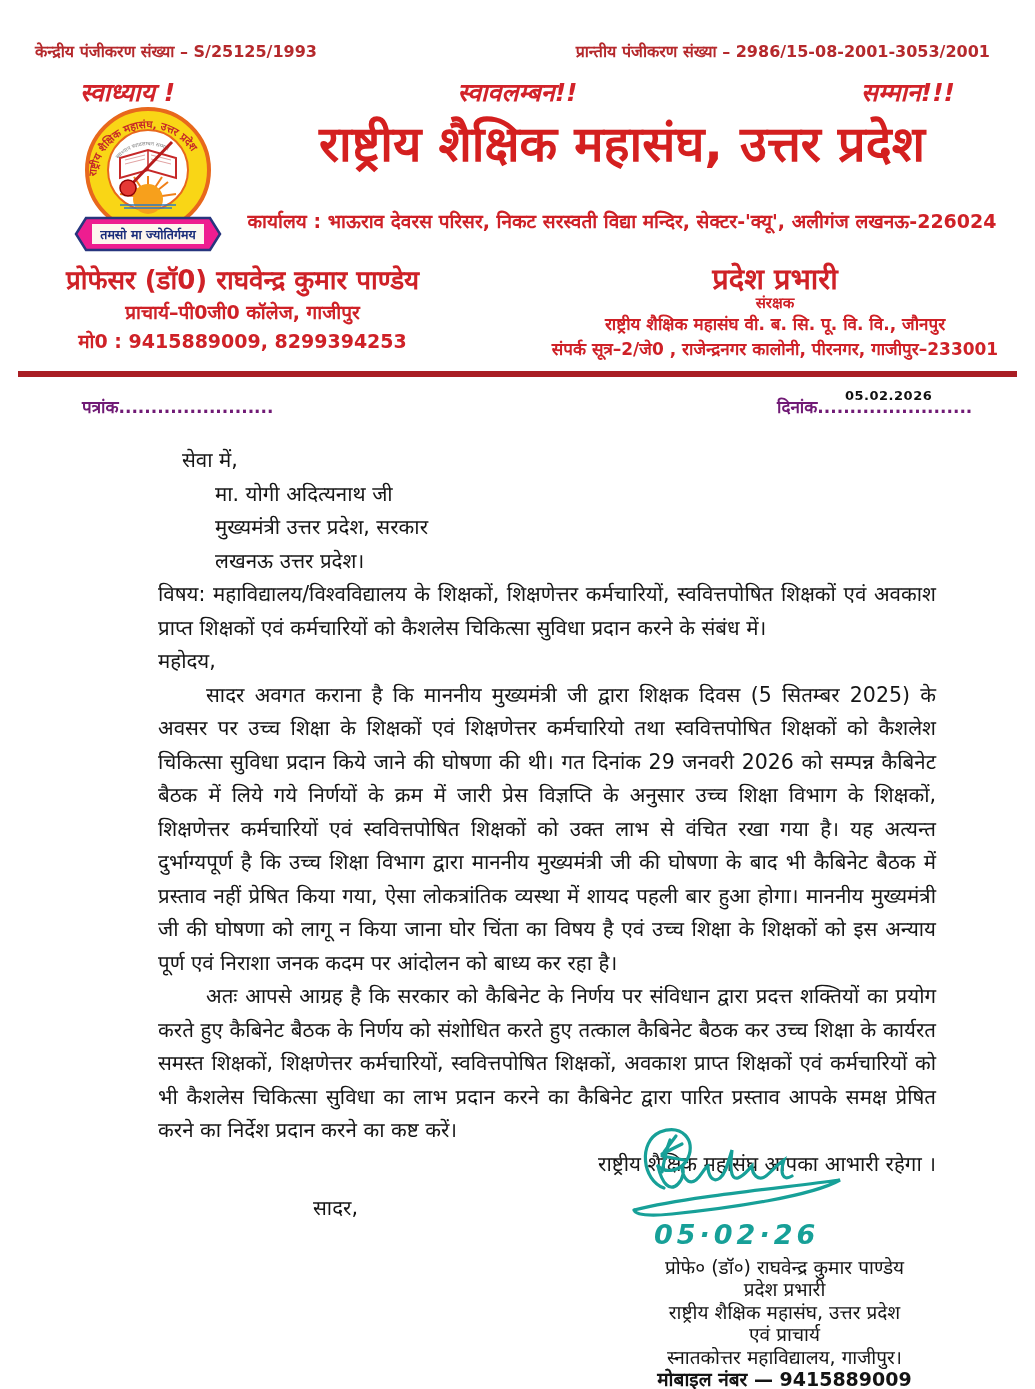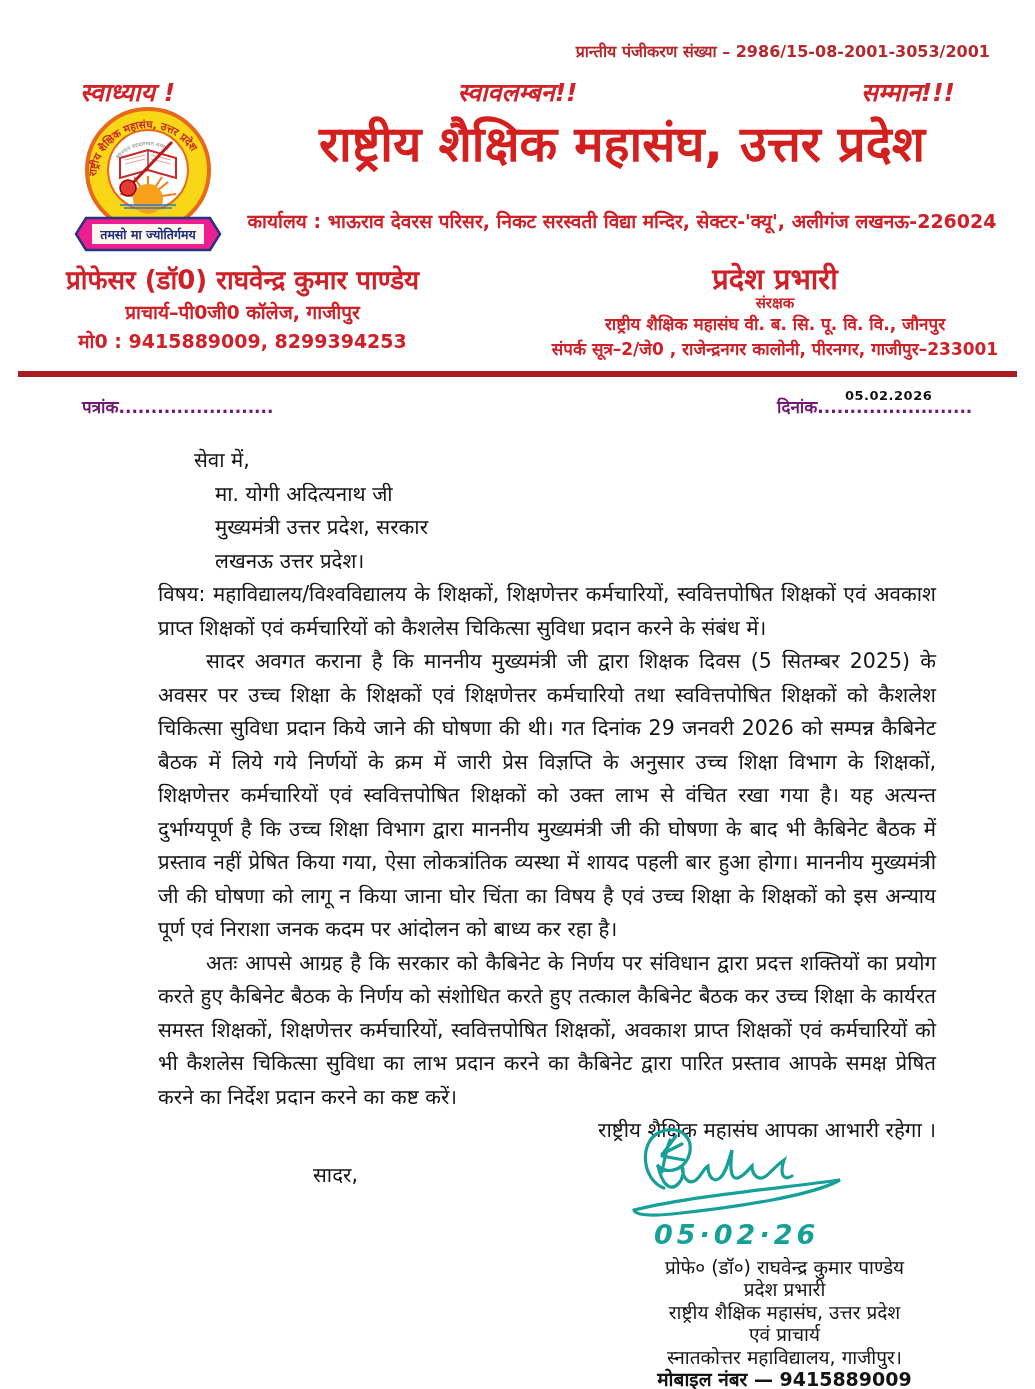--- a/index.html
+++ b/index.html
@@ -36,21 +36,21 @@
   .contact-right .csub{font-size:15px;font-weight:bold;line-height:1.2;}
   .contact-right .cline{font-size:17px;font-weight:bold;line-height:1.45;}
   .divider{left:18px;top:371px;width:999px;height:6px;background:#a91e24;}
   .meta-label{font-size:17px;font-weight:bold;color:#701a75;white-space:nowrap;}
   .meta-date{font-size:13px;font-weight:bold;color:#111;letter-spacing:0.5px;}
   
   .letter-body{
     left:158px;top:444px;width:778px;
     font-size:20.5px;line-height:33.5px;color:#151515;
   }
-  .salutation{margin-left:36px;}
+  .salutation{margin-left:24px;}
   .addr{margin-left:57px;}
   .subject{text-align:justify;}
   .para{text-align:justify;text-indent:48px;margin:0;}
   .thanks{margin-left:57px;text-align:right;}
   .closing{margin-left:155px;margin-top:11px;}
   
   .sig-wrap{left:612px;top:1122px;width:250px;height:135px;}
   .sig-block{
     left:552px;top:1256px;width:465px;text-align:center;
     font-size:19px;line-height:22.4px;color:#141414;
@@ -58,20 +58,21 @@
   .sig-block .sb-line{white-space:nowrap;}
   .sig-block .sb-bold{font-weight:bold;}
   
   .emblem{left:68px;top:106px;width:160px;height:148px;}
 </style>
 </head>
 <body>
 
 <div class="page">
 
+  <div class="abs reg" style="left:35px;top:40px;">केन्द्रीय पंजीकरण संख्या – S/25125/1993</div>
   <div class="abs reg" style="right:45px;top:40px;">प्रान्तीय पंजीकरण संख्या – 2986/15-08-2001-3053/2001</div>
 
   <div class="abs slogan" style="left:80px;top:74px;">स्वाध्याय !</div>
   <div class="abs slogan" style="left:50%;top:74px;transform:translateX(-50%);">स्वावलम्बन!!</div>
   <div class="abs slogan" style="right:80px;top:74px;">सम्मान!!!</div>
 
   <div class="abs emblem">
     <svg width="160" height="148" viewBox="0 0 160 148">
       <defs>
         <path id="ringPath" d="M 80 126 A 52 52 0 1 1 80.02 126"></path>
@@ -151,20 +152,21 @@
   <div class="abs meta-label" style="left:82px;top:395px;">पत्रांक........................</div>
   <div class="abs meta-label" style="left:777px;top:395px;">दिनांक........................</div>
   <div class="abs meta-date" style="left:845px;top:388px;">05.02.2026</div>
 
   <div class="abs letter-body">
     <div class="salutation">सेवा में,</div>
     <div class="addr">मा. योगी अदित्यनाथ जी</div>
     <div class="addr">मुख्यमंत्री उत्तर प्रदेश, सरकार</div>
     <div class="addr">लखनऊ उत्तर प्रदेश।</div>
     <div class="subject">विषय: महाविद्यालय/विश्वविद्यालय के शिक्षकों, शिक्षणेत्तर कर्मचारियों, स्ववित्तपोषित शिक्षकों एवं अवकाश प्राप्त शिक्षकों एवं कर्मचारियों को कैशलेस चिकित्सा सुविधा प्रदान करने के संबंध में।</div>
+    <div>महोदय,</div>
     <p class="para">सादर अवगत कराना है कि माननीय मुख्यमंत्री जी द्वारा शिक्षक दिवस (5 सितम्बर 2025) के अवसर पर उच्च शिक्षा के शिक्षकों एवं शिक्षणेत्तर कर्मचारियो तथा स्ववित्तपोषित शिक्षकों को कैशलेश चिकित्सा सुविधा प्रदान किये जाने की घोषणा की थी। गत दिनांक 29 जनवरी 2026 को सम्पन्न कैबिनेट बैठक में लिये गये निर्णयों के क्रम में जारी प्रेस विज्ञप्ति के अनुसार उच्च शिक्षा विभाग के शिक्षकों, शिक्षणेत्तर कर्मचारियों एवं स्ववित्तपोषित शिक्षकों को उक्त लाभ से वंचित रखा गया है। यह अत्यन्त दुर्भाग्यपूर्ण है कि उच्च शिक्षा विभाग द्वारा माननीय मुख्यमंत्री जी की घोषणा के बाद भी कैबिनेट बैठक में प्रस्ताव नहीं प्रेषित किया गया, ऐसा लोकत्रांतिक व्यस्था में शायद पहली बार हुआ होगा। माननीय मुख्यमंत्री जी की घोषणा को लागू न किया जाना घोर चिंता का विषय है एवं उच्च शिक्षा के शिक्षकों को इस अन्याय पूर्ण एवं निराशा जनक कदम पर आंदोलन को बाध्य कर रहा है।</p>
     <p class="para">अतः आपसे आग्रह है कि सरकार को कैबिनेट के निर्णय पर संविधान द्वारा प्रदत्त शक्तियों का प्रयोग करते हुए कैबिनेट बैठक के निर्णय को संशोधित करते हुए तत्काल कैबिनेट बैठक कर उच्च शिक्षा के कार्यरत समस्त शिक्षकों, शिक्षणेत्तर कर्मचारियों, स्ववित्तपोषित शिक्षकों, अवकाश प्राप्त शिक्षकों एवं कर्मचारियों को भी कैशलेस चिकित्सा सुविधा का लाभ प्रदान करने का कैबिनेट द्वारा पारित प्रस्ताव आपके समक्ष प्रेषित करने का निर्देश प्रदान करने का कष्ट करें।</p>
     <div class="thanks">राष्ट्रीय शैक्षिक महासंघ आपका आभारी रहेगा  ।</div>
     <div class="closing">सादर,</div>
   </div>
 
   <div class="abs sig-wrap">
     <svg width="250" height="135" viewBox="0 0 250 135">
       <g fill="none" stroke="#17a098" stroke-width="3.2" stroke-linecap="round">
 

